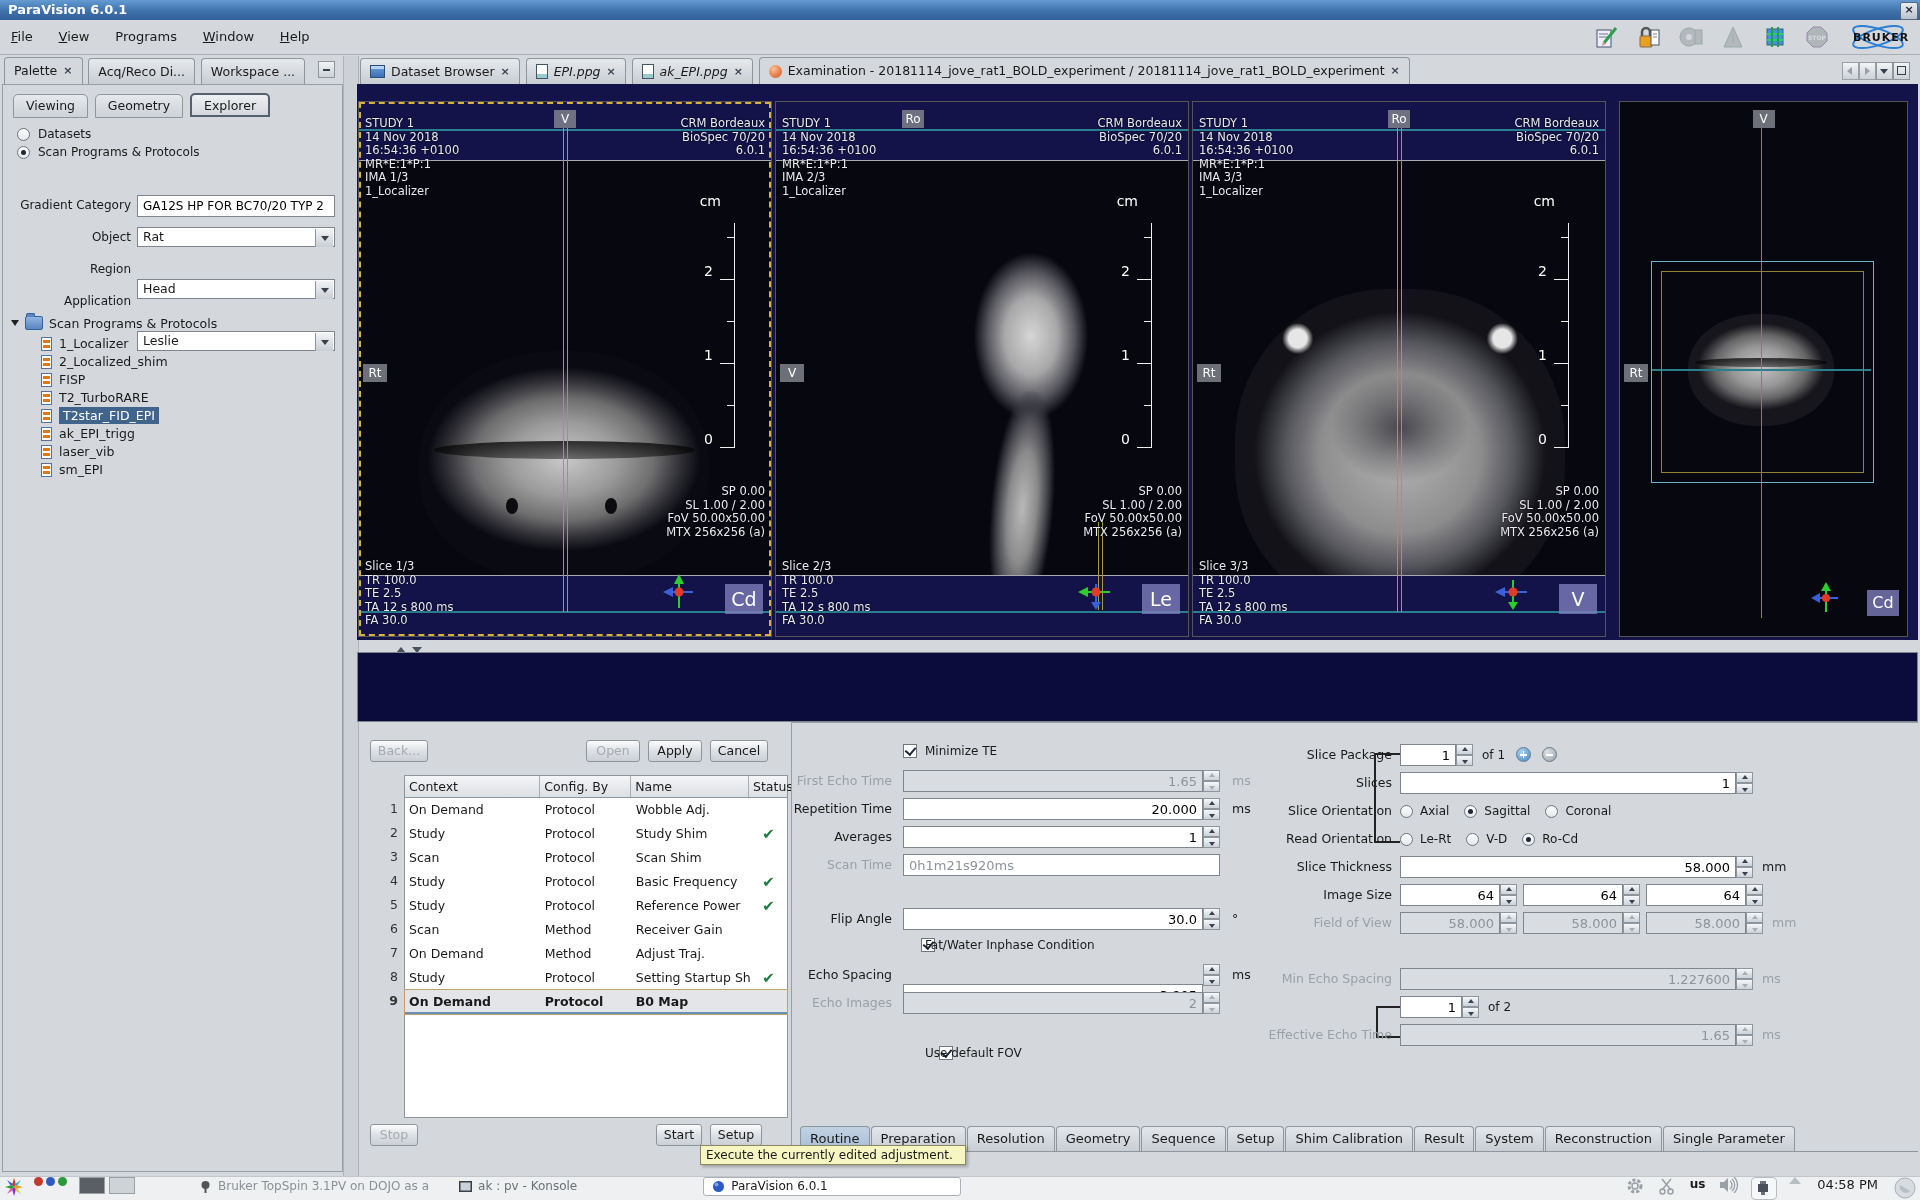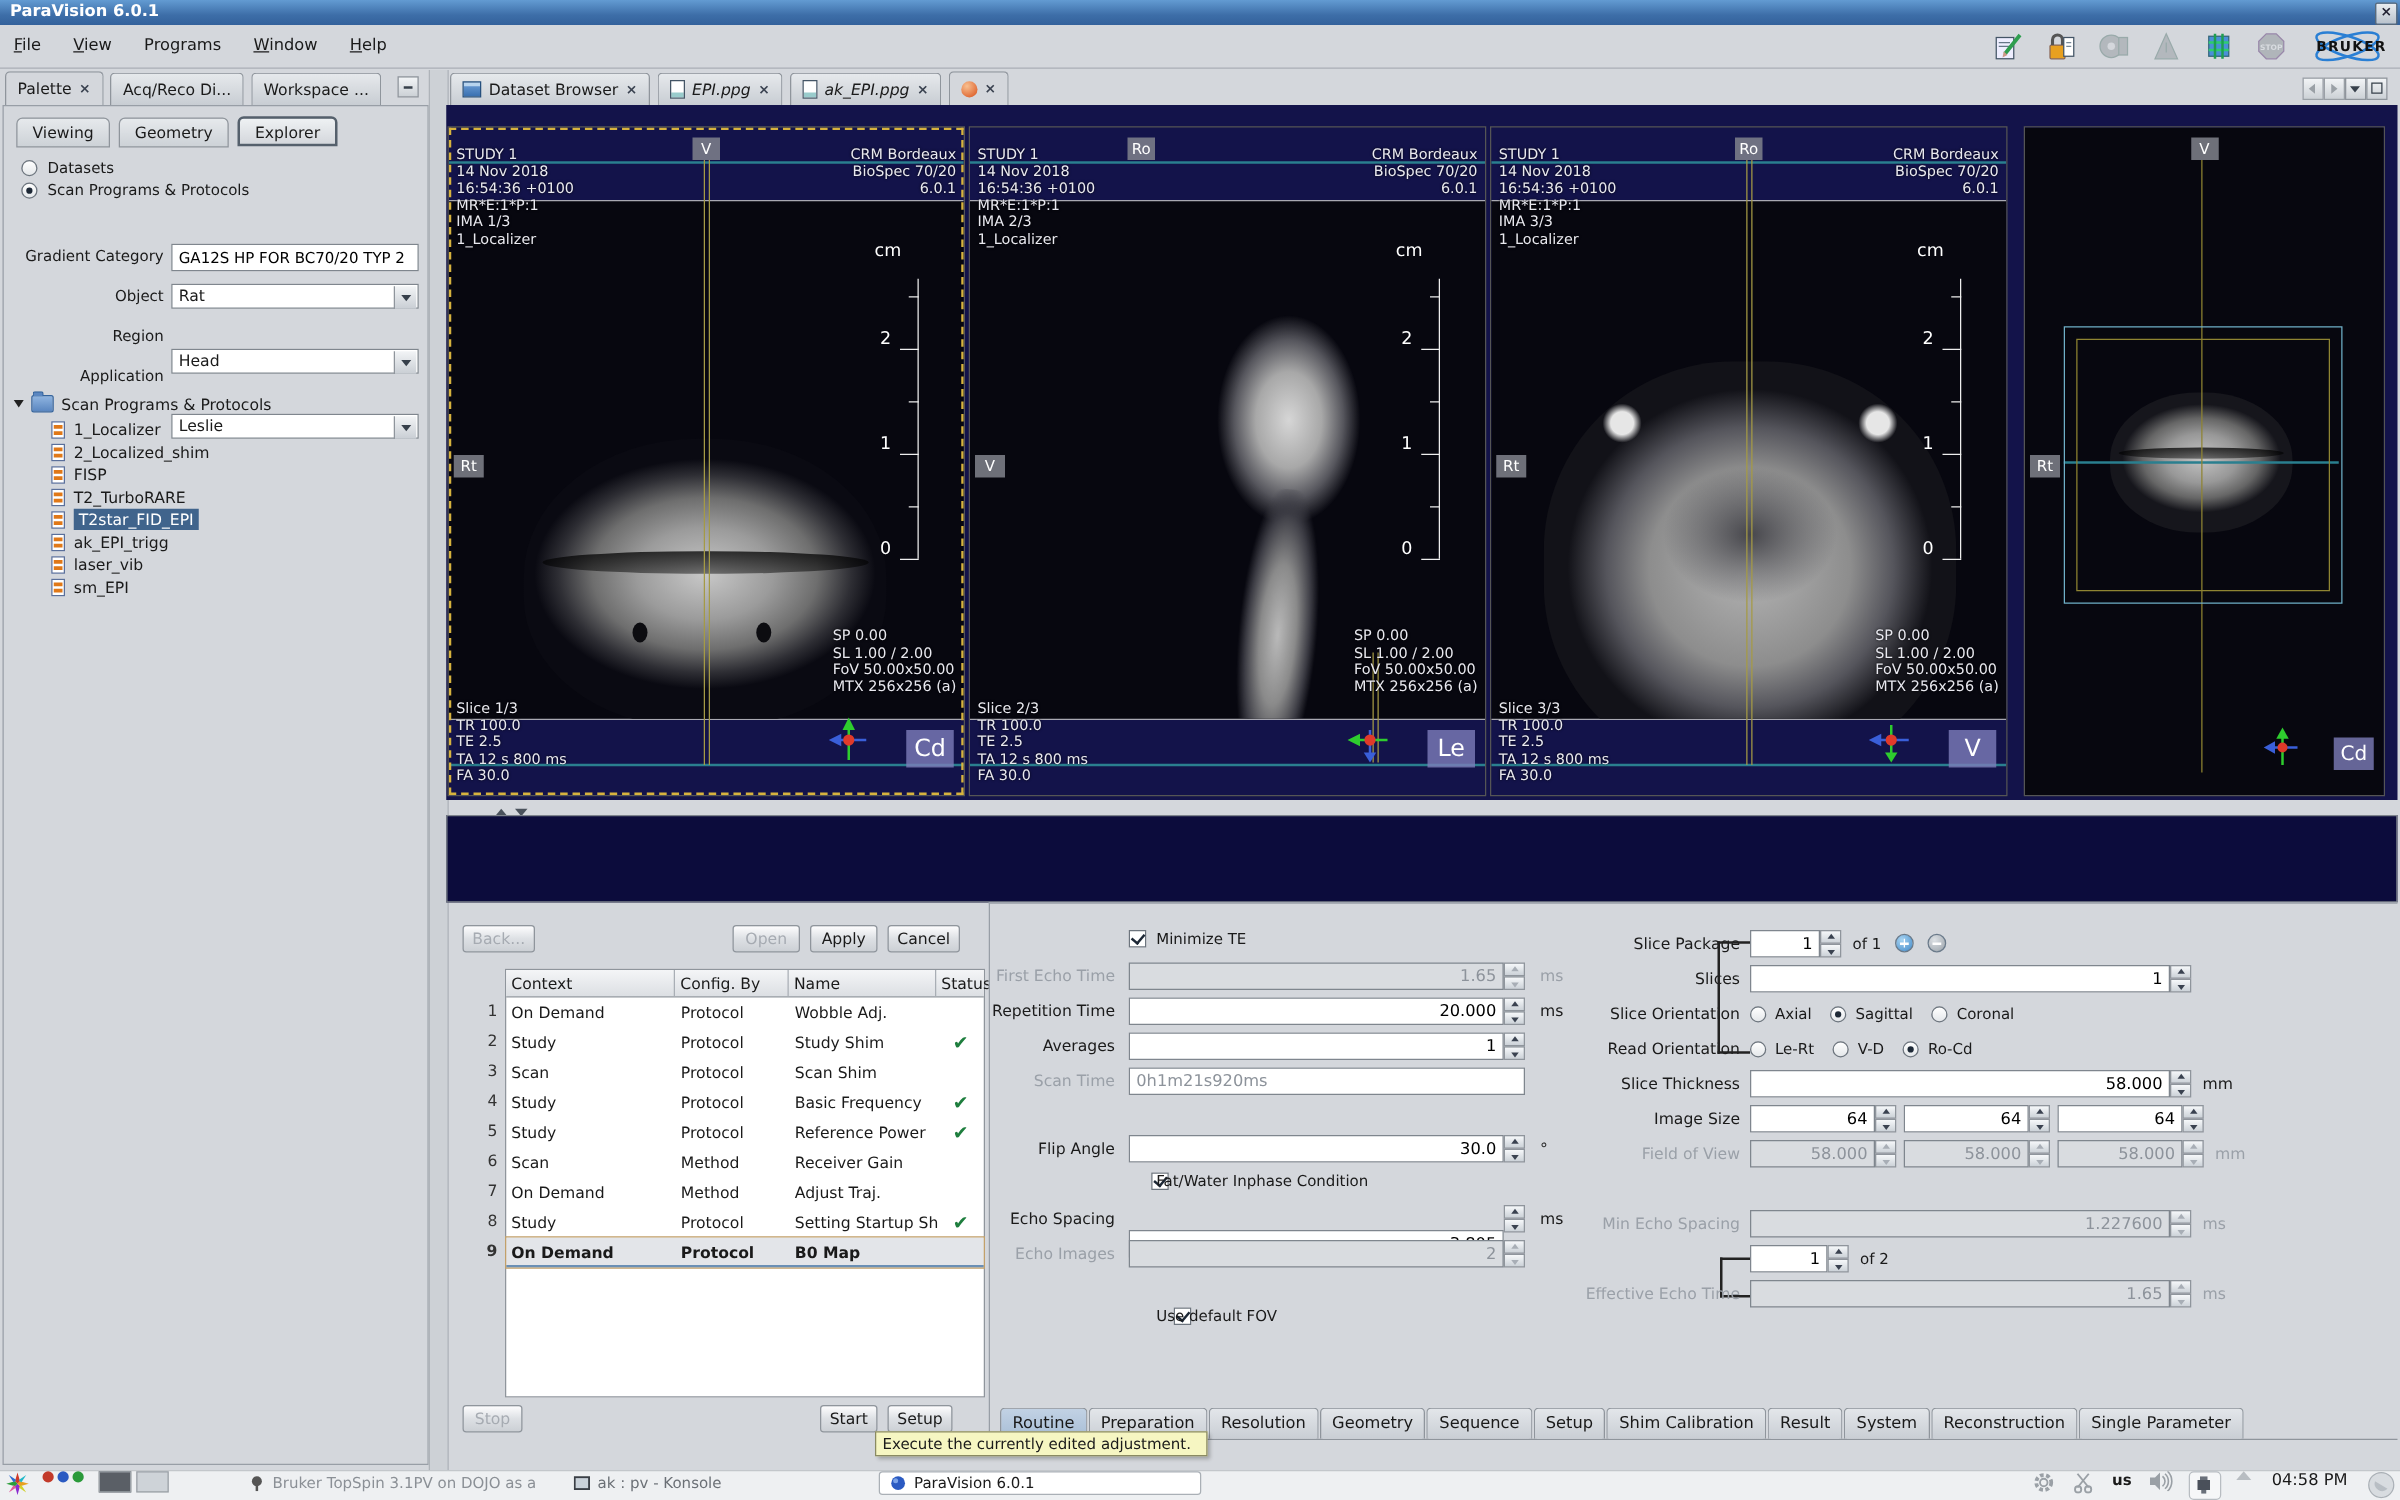--- a/index.html
+++ b/index.html
@@ -43,21 +43,21 @@
   .ptab.on{background:linear-gradient(#c2d2e4,#a7bdd6)}
   
   .vpbg{left:357px;top:84px;width:1561px;height:556px;background:#13134a}
   .vp{position:absolute;top:101px;height:536px;background:#13134a;border:1px solid #555;box-sizing:border-box;overflow:hidden}
   .vp.sel::after{content:"";position:absolute;inset:0;border:2px dashed #d7b33e;pointer-events:none;z-index:12}
   .vpimg{position:absolute;left:0;top:58px;right:0;bottom:60px;background:#07070f;border-top:1px solid #a9a9b2;border-bottom:1px solid #a9a9b2;overflow:hidden}
   .ovl{position:absolute;font-size:11.5px;line-height:13.5px;color:#e9e9f0;z-index:6;text-shadow:0 0 2px #000}
   .ovl.tl{left:6px;top:15px}
   .ovl.tr{right:6px;top:15px;text-align:right}
   .ovl.bl{left:6px;top:458px}
-  .ovl.br{right:6px;top:400px;}
+  .ovl.br{right:6px;top:383px;text-align:right}
   .marker{position:absolute;background:rgba(128,130,140,.85);color:#fff;text-align:center;z-index:8}
   .marker.mt{top:8px;width:22px;height:18px;line-height:18px;font-size:12px;left:50%;margin-left:-11px}
   .marker.ml{left:4px;top:262px;width:24px;height:18px;line-height:18px;font-size:12px}
   .marker.mc{right:8px;top:482px;width:38px;height:30px;line-height:30px;font-size:19px;background:rgba(125,125,185,.8)}
   .teal{position:absolute;left:0;right:0;height:2px;background:#2a7f8f;z-index:5}
   .xv{position:absolute;width:5px;border-left:1px solid #a59a45;border-right:1px solid #a59a45;box-sizing:border-box;z-index:5}
   .ruler{position:absolute;right:16px;top:91px;width:64px;height:266px;color:#fff;z-index:7}
   .runit{position:absolute;right:34px;top:0;font-size:14px}
   .rline{position:absolute;right:20px;top:30px;height:224px;width:1px;background:#eee}
   .tk{position:absolute;right:20px;height:1px;background:#eee}
@@ -250,20 +250,21 @@
       <i>EPI.ppg</i>
       <span class="tabx">×</span>
     </span>
   <span class="tab">
       <span style="display:inline-block;width:10px;height:13px;background:#fff;border:1px solid #456;box-shadow:inset 0 -4px 0 #9cc"></span>
       <i>ak_EPI.ppg</i>
       <span class="tabx">×</span>
     </span>
   <span class="tab on">
       <span style="display:inline-block;width:13px;height:13px;border-radius:50%;background:radial-gradient(circle at 35% 30%,#f8c090,#d84e18)"></span>
+      <span>Examination - 20181114_jove_rat1_BOLD_experiment / 20181114_jove_rat1_BOLD_experiment</span>
       <span class="tabx">×</span>
     </span>
 </div>
 <span class="abs" style="left:1842px;top:62px;width:15px;height:16px;background:linear-gradient(#f2f4f6,#ccd1d6);border:1px solid #9aa0a6">
     <i style="position:absolute;left:4px;top:4px;border-top:4px solid transparent;border-bottom:4px solid transparent;border-right:5px solid #9aa0a6"></i>
   </span>
 <span class="abs" style="left:1859px;top:62px;width:15px;height:16px;background:linear-gradient(#f2f4f6,#ccd1d6);border:1px solid #9aa0a6">
     <i style="position:absolute;left:5px;top:4px;border-top:4px solid transparent;border-bottom:4px solid transparent;border-left:5px solid #9aa0a6"></i>
   </span>
 <span class="abs" style="left:1876px;top:62px;width:15px;height:16px;background:linear-gradient(#f2f4f6,#ccd1d6);border:1px solid #8f959c">

